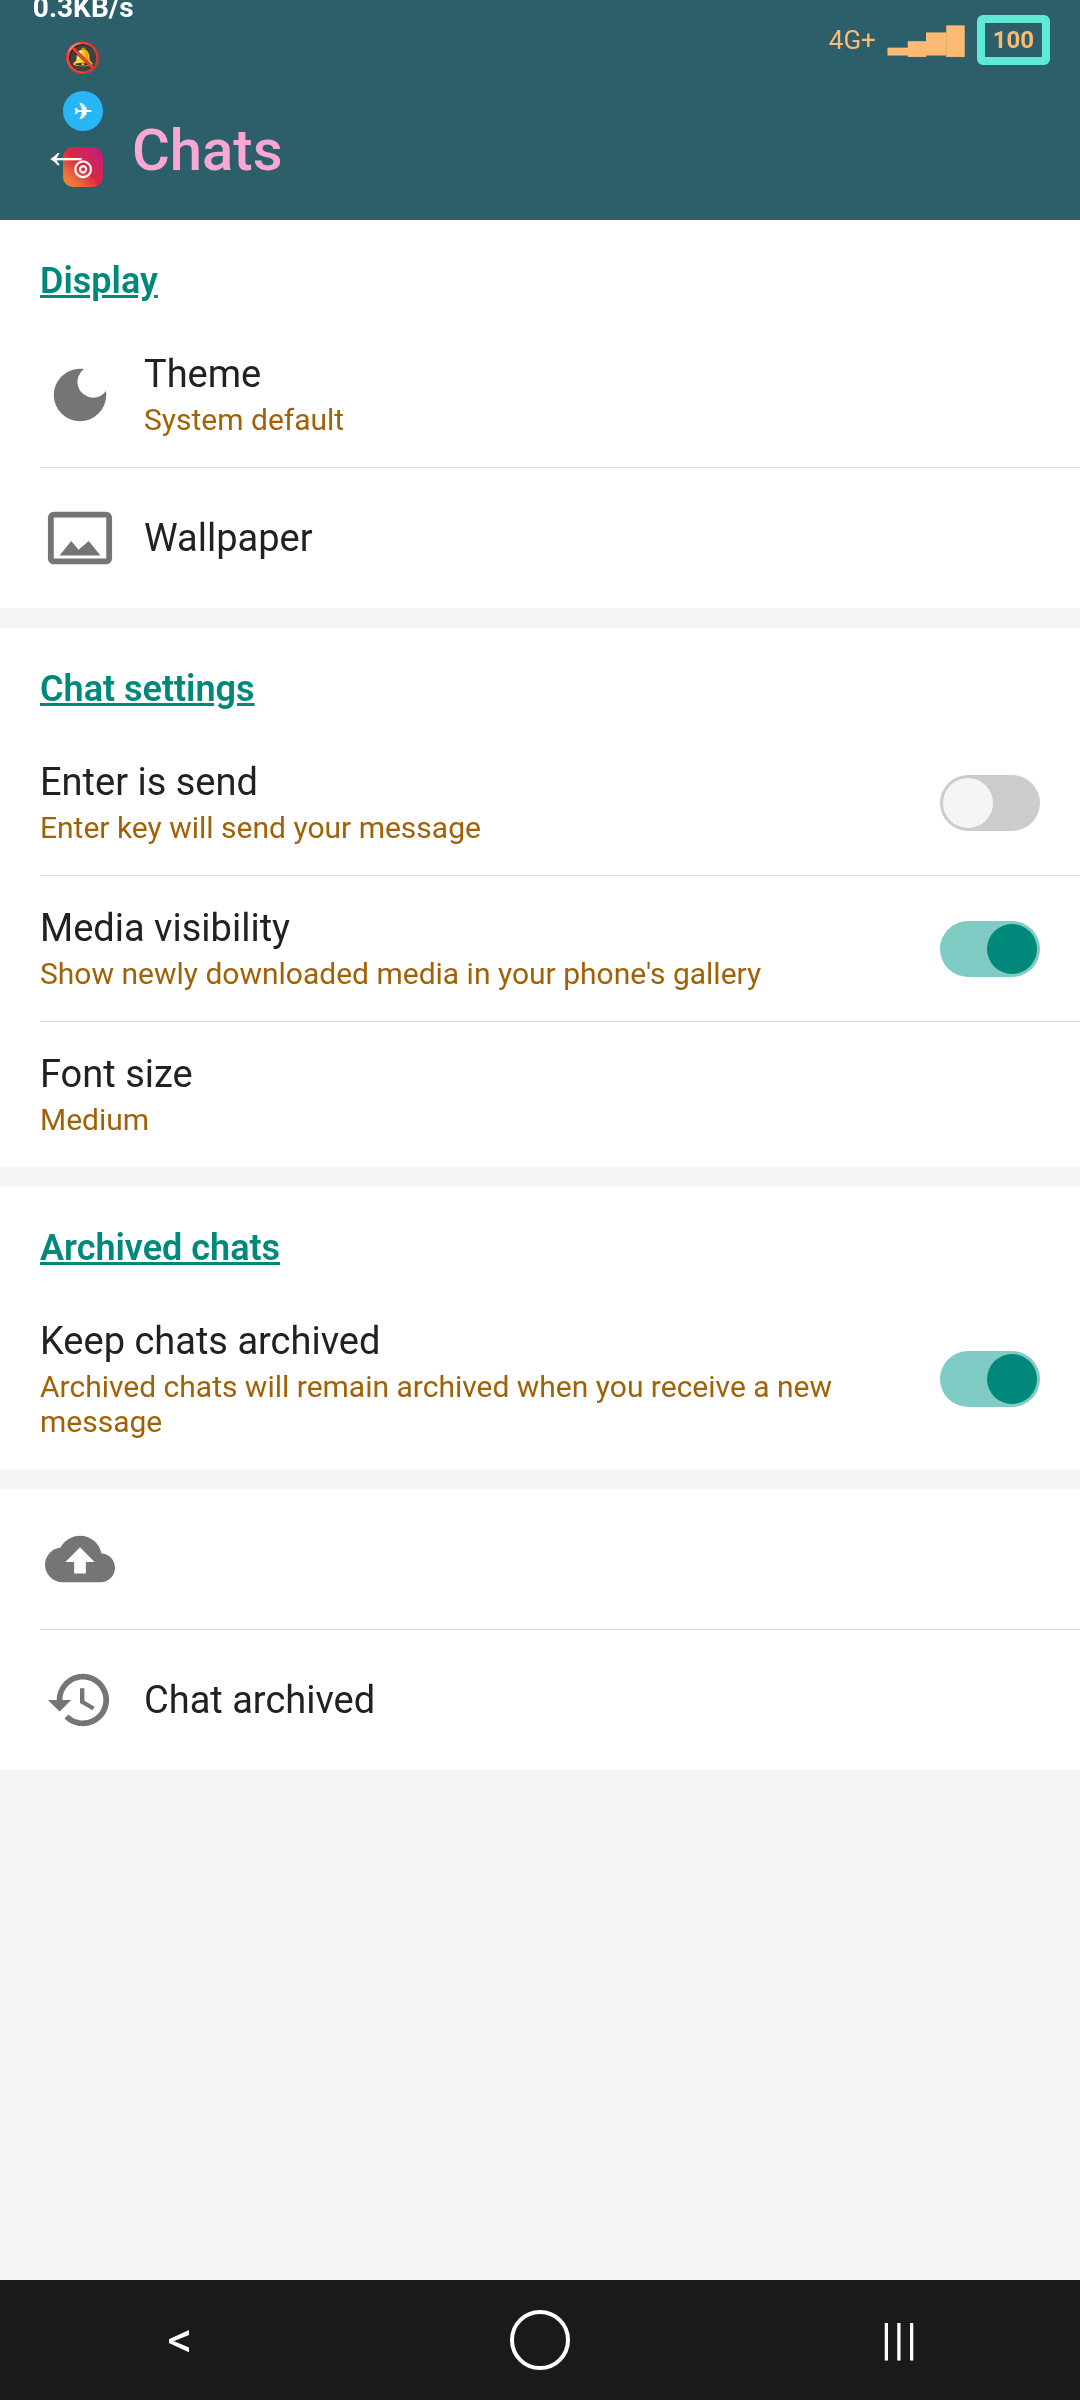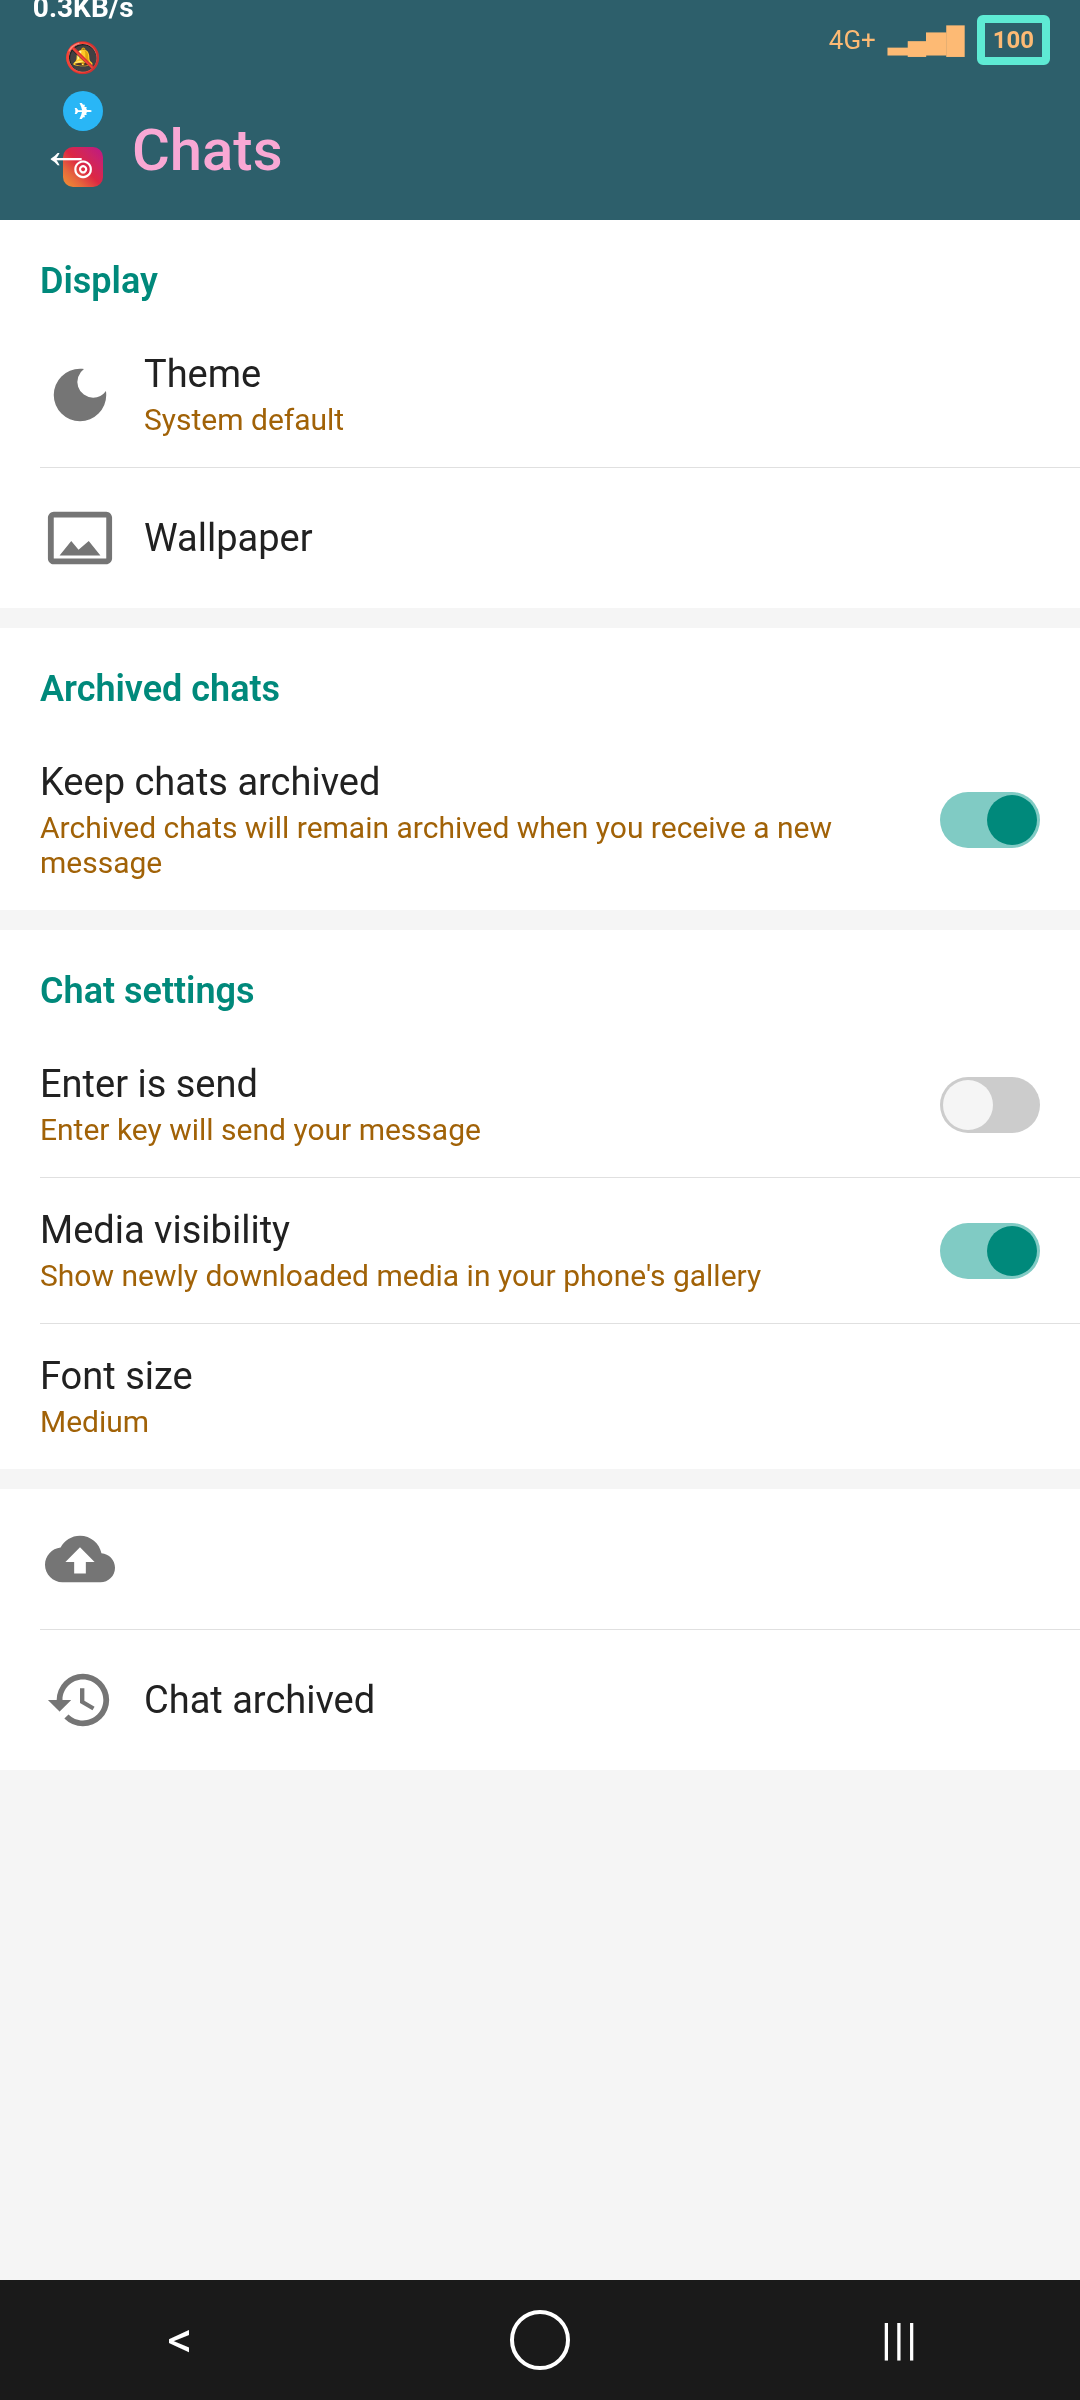--- a/index.html
+++ b/index.html
@@ -79,20 +79,21 @@
     
     .section {
       background: white;
       margin-bottom: 20px;
     }
     .section-header {
       padding: 40px 40px 20px 40px;
       font-size: 36px;
       font-weight: 600;
       color: #00897b;
+      text-decoration: underline;
     }
 
     
     .settings-item {
       display: flex;
       align-items: center;
       padding: 30px 40px;
       gap: 24px;
       cursor: pointer;
     }
@@ -257,70 +258,70 @@
           <path d="M21 3H3C2 3 1 4 1 5v14c0 1.1.9 2 2 2h18c1 0 2-1 2-2V5c0-1-.9-2-2-2zm0 16H3V5h18v14zm-12-6l2.5 3.01L15 13l4 5H5l4-5z"></path>
         </svg>
       </div>
       <div class="item-text">
         <div class="item-title">Wallpaper</div>
       </div>
     </div>
   </div>
 
   <div class="section">
-    <div class="section-header">Archived chats</div>
+    <div class="section-header">Chat settings</div>
 
     <div class="settings-item-noicon">
       <div class="item-text">
-        <div class="item-title">Keep chats archived</div>
-        <div class="item-subtitle">Archived chats will remain archived when you receive a new message</div>
+        <div class="item-title">Enter is send</div>
+        <div class="item-subtitle">Enter key will send your message</div>
+      </div>
+      <div class="toggle-container">
+        <div class="toggle off">
+          <div class="toggle-knob"></div>
+        </div>
+      </div>
+    </div>
+
+    <div class="divider"></div>
+
+    <div class="settings-item-noicon">
+      <div class="item-text">
+        <div class="item-title">Media visibility</div>
+        <div class="item-subtitle">Show newly downloaded media in your phone's gallery</div>
       </div>
       <div class="toggle-container">
         <div class="toggle on">
           <div class="toggle-knob"></div>
         </div>
       </div>
     </div>
+
+    <div class="divider"></div>
+
+    <div class="settings-item-noicon">
+      <div class="item-text">
+        <div class="item-title">Font size</div>
+        <div class="item-subtitle">Medium</div>
+      </div>
+    </div>
   </div>
 
   <div class="section">
-    <div class="section-header">Chat settings</div>
+    <div class="section-header">Archived chats</div>
 
     <div class="settings-item-noicon">
       <div class="item-text">
-        <div class="item-title">Enter is send</div>
-        <div class="item-subtitle">Enter key will send your message</div>
-      </div>
-      <div class="toggle-container">
-        <div class="toggle off">
-          <div class="toggle-knob"></div>
-        </div>
-      </div>
-    </div>
-
-    <div class="divider"></div>
-
-    <div class="settings-item-noicon">
-      <div class="item-text">
-        <div class="item-title">Media visibility</div>
-        <div class="item-subtitle">Show newly downloaded media in your phone's gallery</div>
+        <div class="item-title">Keep chats archived</div>
+        <div class="item-subtitle">Archived chats will remain archived when you receive a new message</div>
       </div>
       <div class="toggle-container">
         <div class="toggle on">
           <div class="toggle-knob"></div>
         </div>
-      </div>
-    </div>
-
-    <div class="divider"></div>
-
-    <div class="settings-item-noicon">
-      <div class="item-text">
-        <div class="item-title">Font size</div>
-        <div class="item-subtitle">Medium</div>
       </div>
     </div>
   </div>
 
   <div class="section">
 
     <div class="settings-item">
       <div class="item-icon">
         <svg viewBox="0 0 24 24" xmlns="http://www.w3.org/2000/svg" fill="#8a9ba8">
           <path d="M19.35 10.04C18.67 6.59 15.64 4 12 4 9.11 4 6.6 5.64 5.35 8.04 2.34 8.36 0 10.91 0 14c0 3.31 2.69 6 6 6h13c2.76 0 5-2.24 5-5 0-2.64-2.05-4.78-4.65-4.96zM14 13v4h-4v-4H7l5-5 5 5h-3z"></path>

